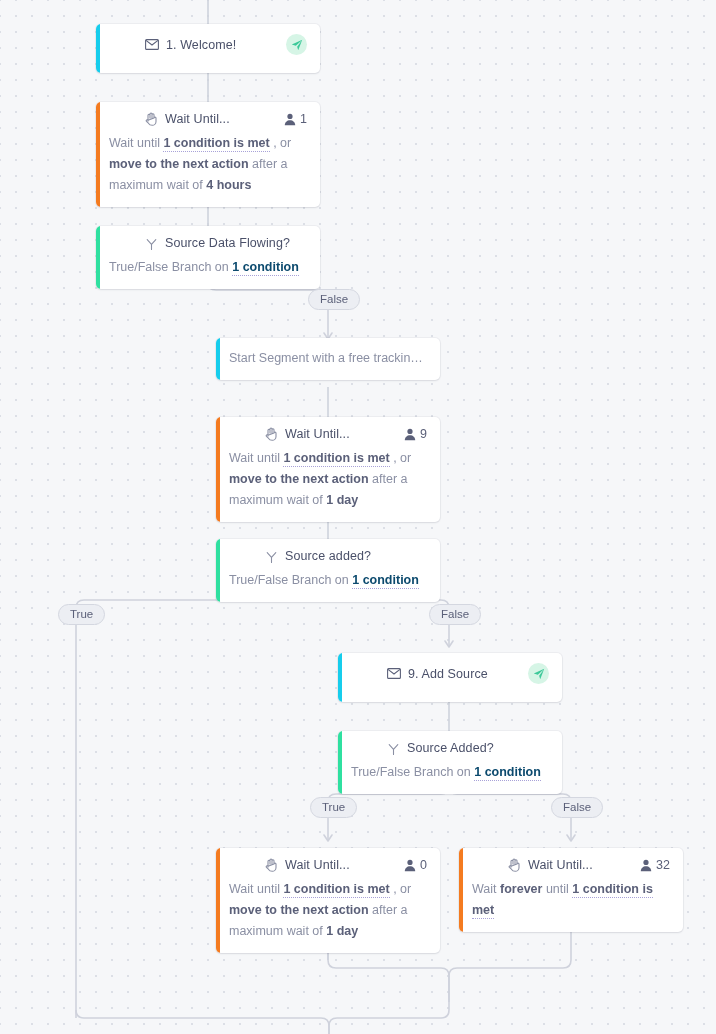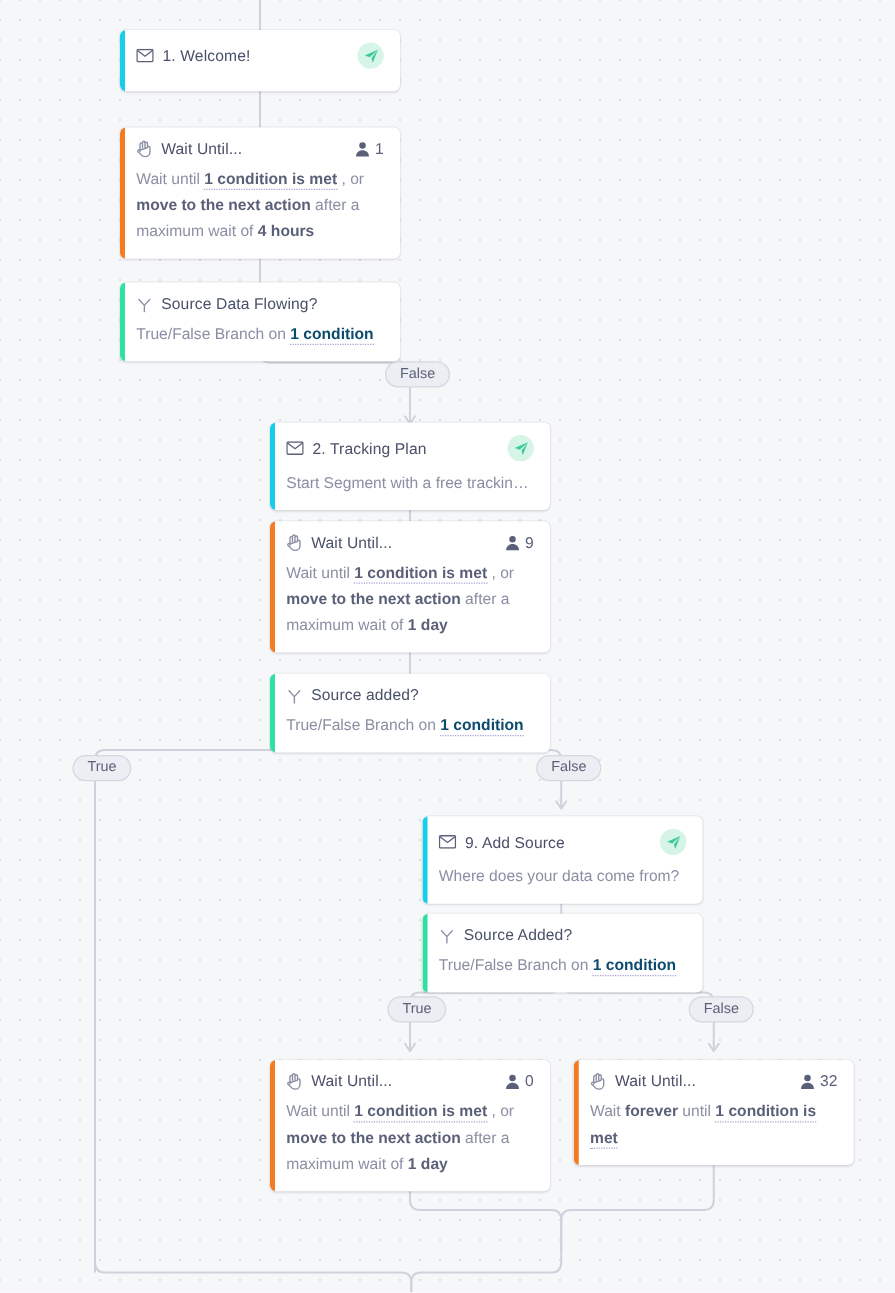--- a/index.html
+++ b/index.html
@@ -47,20 +47,21 @@
   }
   .card.email::before  { background: #16cdec; }
   .card.wait::before   { background: #f47b20; }
   .card.branch::before { background: #2fe0a0; }
 
   .card-head {
     display: flex;
     align-items: center;
     gap: 7px;
     margin-bottom: 7px;
+    margin-left: 36px;
   }
   .card-title {
     font-size: 12.5px;
     color: #4a5069;
     letter-spacing: .1px;
     white-space: nowrap;
   }
   .card-body {
     font-size: 12.5px;
     color: #8a8fa3;
@@ -214,36 +215,20 @@
       <span class="card-title">Source Data Flowing?</span>
     </div>
     <div class="card-body">
       <span>True/False Branch on </span><span class="cond thin">1 condition</span>
     </div>
   </div>
 
   <div class="pill" style="left:308px; top:289px;">False</div>
 
   <div class="card email" style="left:216px; top:338px; width:224px;">
-    <div class="card-head">
-      <span class="ic">
-        <svg width="14" height="11" viewBox="0 0 14 11">
-            <rect x=".6" y=".6" width="12.8" height="9.8" rx="1" fill="#fff" stroke="#5b6079" stroke-width="1.1"></rect>
-            <path d="M1 1.4 L7 6 L13 1.4" fill="none" stroke="#5b6079" stroke-width="1.1"></path>
-          </svg>
-      </span>
-      <span class="card-title">2. Tracking Plan</span>
-      <span class="head-right">
-        <span class="plane-badge">
-          <svg width="12" height="12" viewBox="0 0 16 16">
-              <path d="M15 1 L1 7.2 L6.4 9.1 L14.6 1.7 L8.2 10.2 L9.6 15 Z" fill="#3ec99a"></path>
-            </svg>
-        </span>
-      </span>
-    </div>
     <div class="card-body truncate">Start Segment with a free tracking plan…</div>
   </div>
 
   <div class="card wait" style="left:216px; top:417px; width:224px;">
     <div class="card-head">
       <span class="ic">
         <svg width="13" height="14" viewBox="0 0 13 14">
             <path d="M3 9.5V3.3a1 1 0 0 1 2 0v3.3m0-.6V2a1 1 0 0 1 2 0v4.2m0-.7V2.8a1 1 0 0 1 2 0v3.6m0-.3a1 1 0 0 1 2 0v3.3c0 2.2-1.6 3.9-3.8 3.9-2 0-3-.8-3.8-2.1L1.4 9.4a1 1 0 0 1 1.6-1.2z" fill="none" stroke="#8a8fa3" stroke-width="1.1" stroke-linejoin="round"></path>
           </svg>
       </span>
@@ -290,21 +275,20 @@
       </span>
       <span class="card-title">9. Add Source</span>
       <span class="head-right">
         <span class="plane-badge">
           <svg width="12" height="12" viewBox="0 0 16 16">
               <path d="M15 1 L1 7.2 L6.4 9.1 L14.6 1.7 L8.2 10.2 L9.6 15 Z" fill="#3ec99a"></path>
             </svg>
         </span>
       </span>
     </div>
-    <div class="card-body truncate">Where does your data come from?</div>
   </div>
 
   <div class="card branch" style="left:338px; top:731px; width:224px;">
     <div class="card-head">
       <span class="ic">
         <svg width="13" height="13" viewBox="0 0 13 13">
             <path d="M6.5 12.4V7.3M6.5 7.3 2.2 2.6M6.5 7.3l4.3-4.7" fill="none" stroke="#8a8fa3" stroke-width="1.1" stroke-linecap="round"></path>
           </svg>
       </span>
       <span class="card-title">Source Added?</span>

